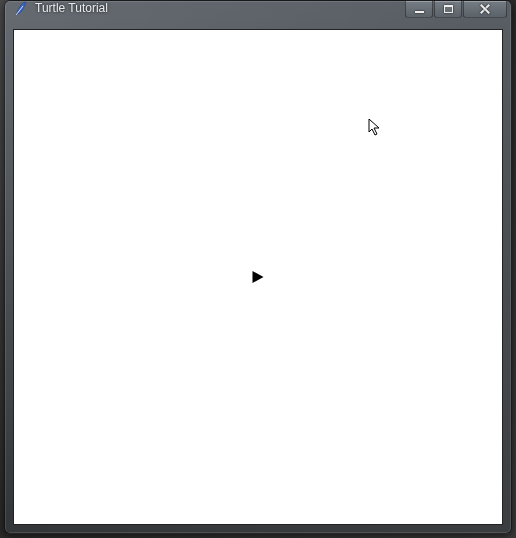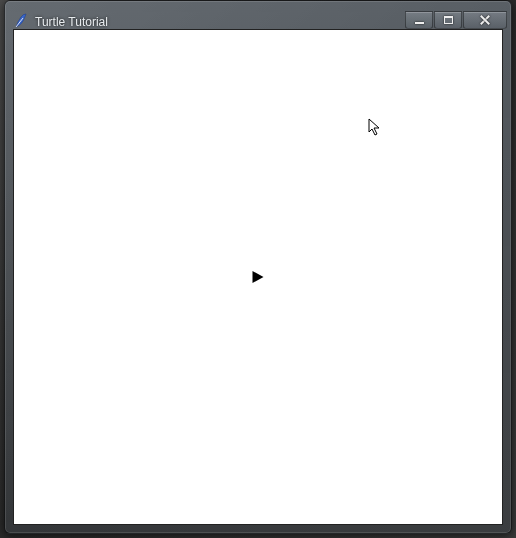--- a/index.html
+++ b/index.html
@@ -18,21 +18,21 @@
       width: 508px;
       height: 534px;
       border: 1px solid rgba(0,0,0,0.6);
       border-radius: 6px;
       background: linear-gradient(180deg, rgba(120,130,140,0.6) 0%, rgba(60,65,70,0.5) 100%);
       box-shadow: inset 0 0 0 1px rgba(255,255,255,0.12), 0 2px 8px rgba(0,0,0,0.6);
     }
     .titlebar {
       height: 28px;
       display: flex;
-      align-items: flex-end;
+      align-items: flex-start;
       padding: 0 4px 0 8px;
       position: relative;
     }
     .app-icon {
       width: 16px;
       height: 16px;
       margin-right: 6px;
       flex-shrink: 0;
     }
     .app-icon svg { display: block; }

